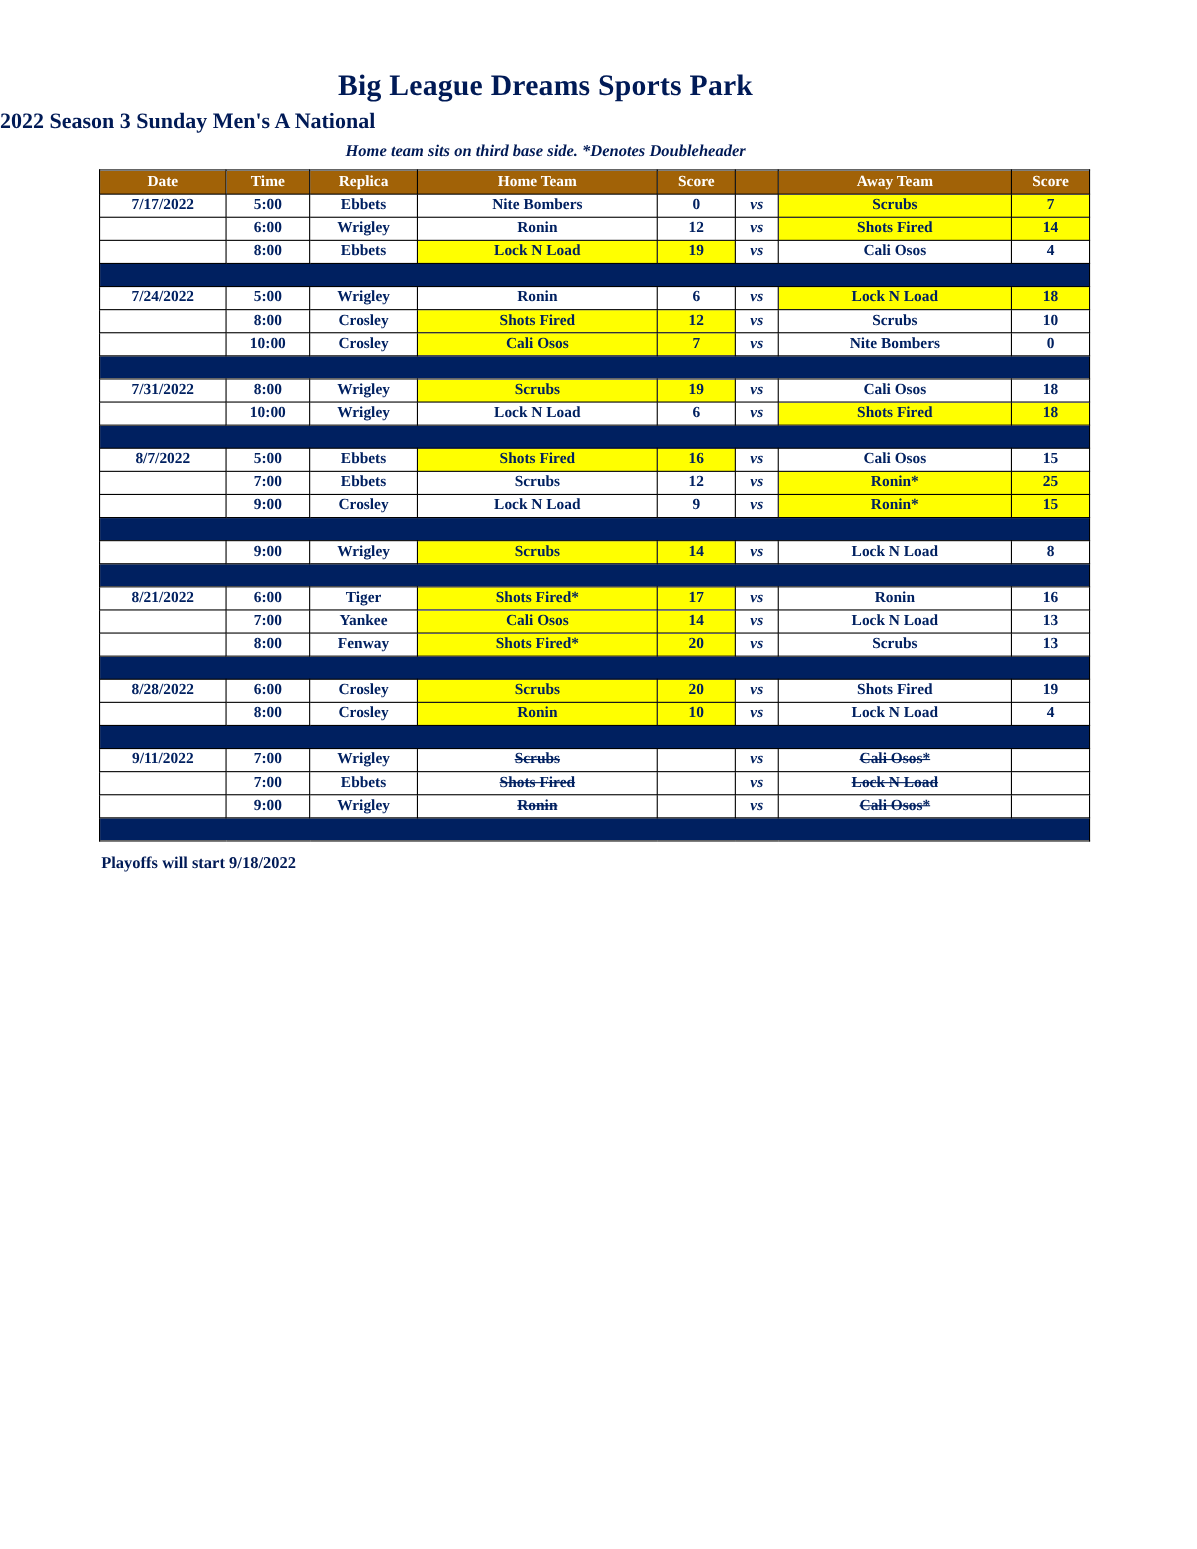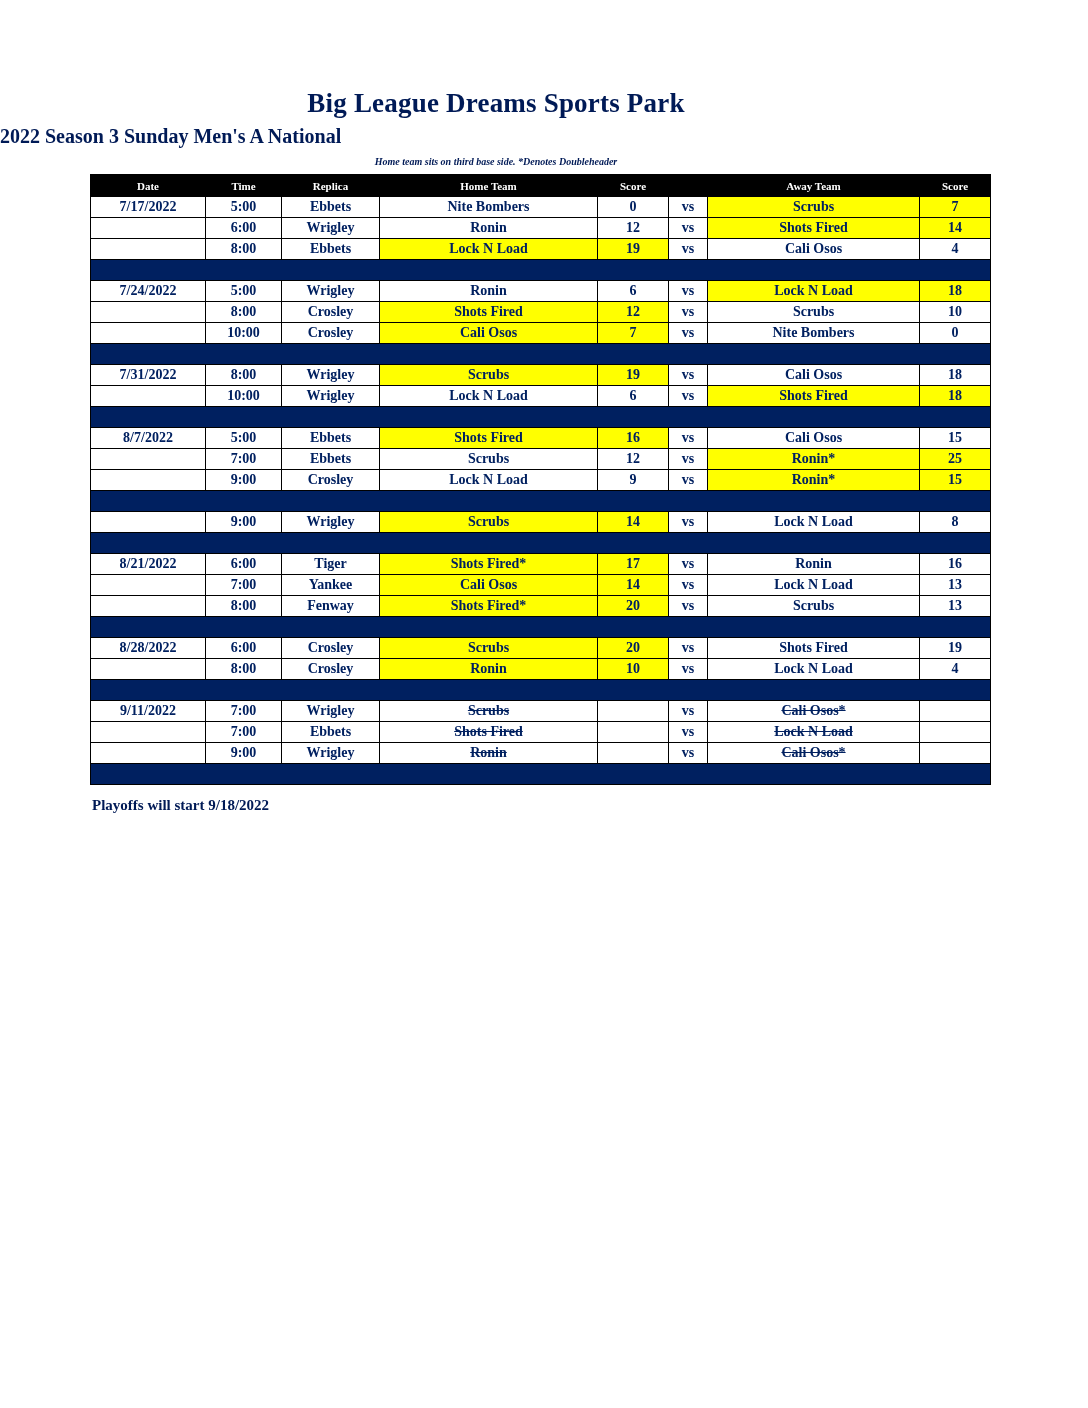--- a/index.html
+++ b/index.html
@@ -9,38 +9,38 @@
     height: 1408px;
     background: #ffffff;
     font-family: "Liberation Serif", serif;
     color: #002060;
   }
   .page {
     position: relative;
     width: 992px;
     height: 1408px;
     background: #ffffff;
-    padding-top: 88px;
+    padding-top: 62px;
   }
   .title {
     text-align: center;
     font-size: 27px;
     font-weight: bold;
     color: #001a56;
     letter-spacing: 0.2px;
   }
   .subtitle {
     font-size: 20px;
     font-weight: bold;
     color: #001a56;
     margin-top: 6px;
   }
   .note {
     text-align: center;
-    font-size: 10px;
+    font-size: 15px;
     font-weight: bold;
     font-style: italic;
     color: #001a56;
     margin-top: 8px;
   }
   table.schedule {
     border-collapse: collapse;
     table-layout: fixed;
     width: 900px;
     margin: 7px 0 0 90px;
@@ -51,31 +51,31 @@
     font-weight: bold;
     text-align: center;
     vertical-align: middle;
     height: 21px;
     padding: 0 2px;
     overflow: hidden;
     white-space: nowrap;
     color: #002060;
   }
   table.schedule th {
-    background: #000000;
+    background: #a16207;
     color: #ffffff;
     height: 22px;
-    font-size: 11px;
+    font-size: 14px;
   }
   tr.sep td {
     background: #002060;
     height: 21px;
   }
   td.hl { background: #ffff00; }
-  td.vs { font-size: 13px; }
+  td.vs { font-style: italic; font-size: 13px; }
   td.strike { text-decoration: line-through; }
   .footer {
     margin: 12px 0 16px 92px;
     font-size: 15px;
     font-weight: bold;
     color: #001a56;
   }
 </style>
 </head>
 <body>

